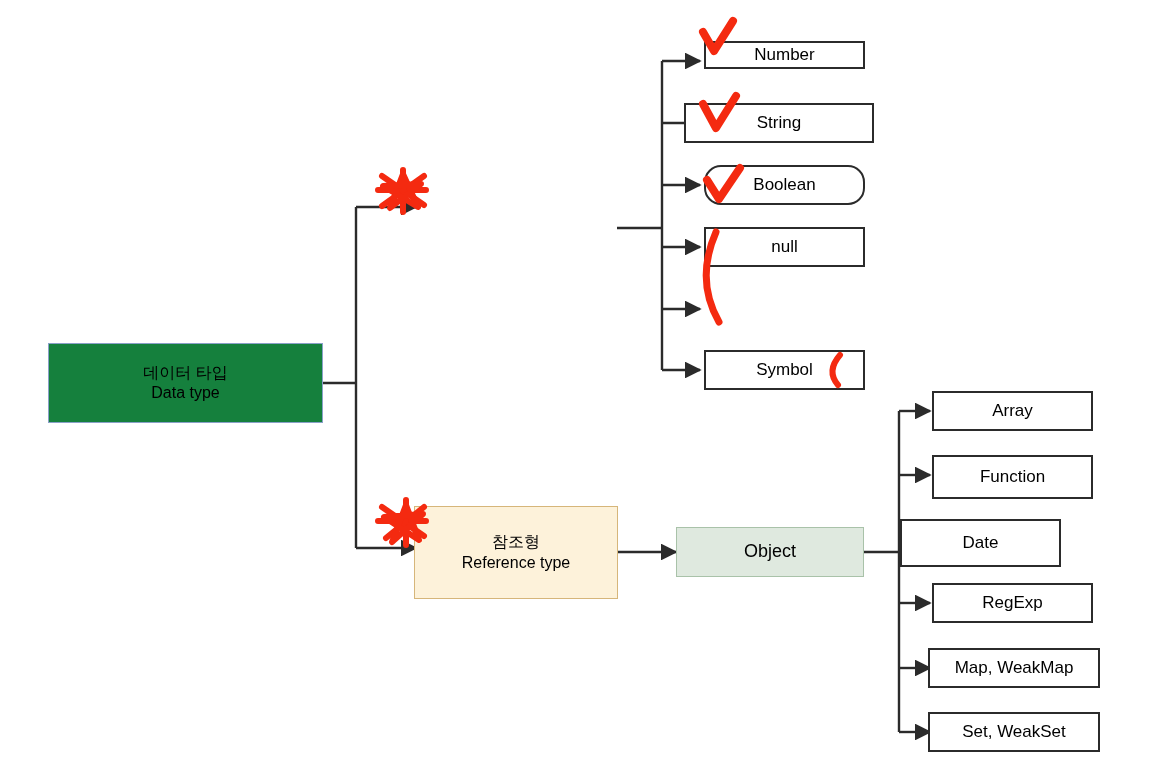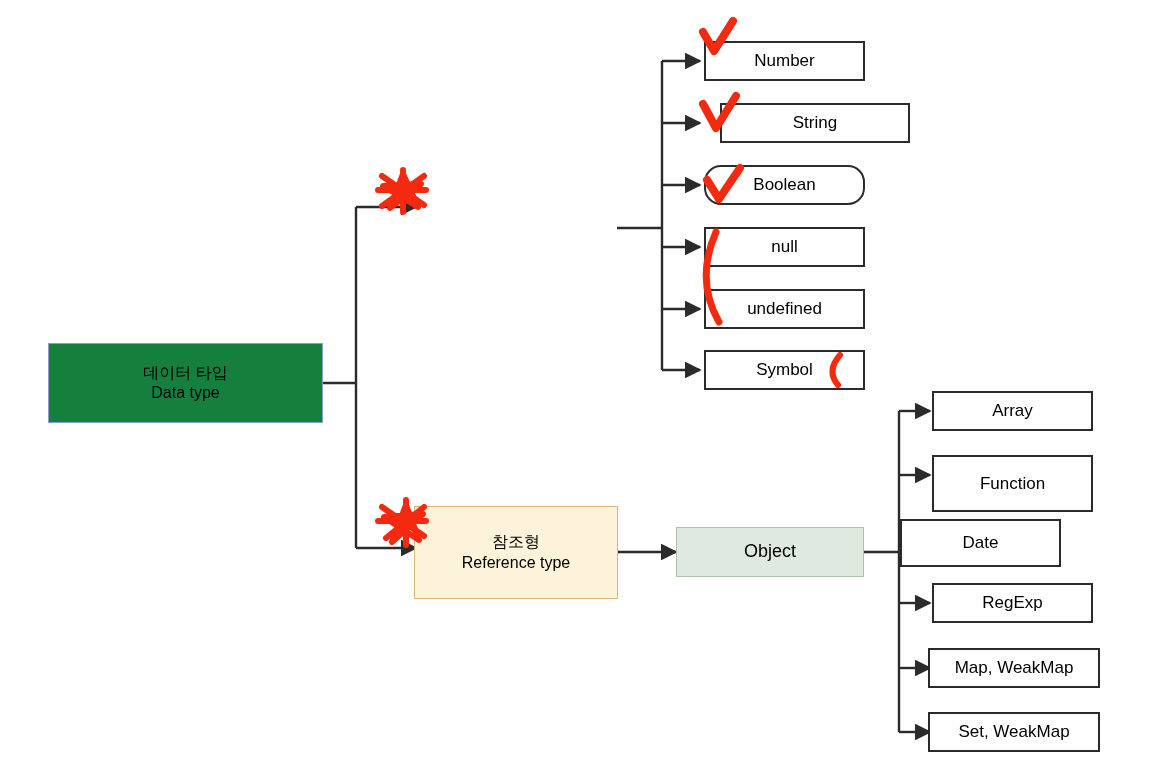--- a/index.html
+++ b/index.html
@@ -122,56 +122,53 @@
 
   <div class="node category" style="left:414px; top:506px; width:204px; height:93px;">
     <span class="ln">참조형</span>
     <span class="ln">Reference type</span>
   </div>
 
   <div class="node object" style="left:676px; top:527px; width:188px; height:50px;">
     <span class="ln">Object</span>
   </div>
 
-  <div class="node leaf" style="left:704px; top:41px;  width:161px; height:40px;">
+  <div class="node leaf" style="left:704px; top:41px;  width:161px; height:28px;">
     <span class="ln">Number</span>
   </div>
-  <div class="node leaf" style="left:720px; top:103px; width:190px; height:40px;">
+  <div class="node leaf" style="left:684px; top:103px; width:190px; height:40px;">
     <span class="ln">String</span>
   </div>
   <div class="node leaf" style="left:704px; top:165px; width:161px; height:40px;border-radius:17px;">
     <span class="ln">Boolean</span>
   </div>
   <div class="node leaf" style="left:704px; top:227px; width:161px; height:40px;">
     <span class="ln">null</span>
   </div>
-  <div class="node leaf" style="left:704px; top:289px; width:161px; height:40px;">
-    <span class="ln">undefined</span>
-  </div>
   <div class="node leaf" style="left:704px; top:350px; width:161px; height:40px;">
     <span class="ln">Symbol</span>
   </div>
 
   <div class="node leaf" style="left:932px; top:391px; width:161px; height:40px;">
     <span class="ln">Array</span>
   </div>
-  <div class="node leaf" style="left:932px; top:455px; width:161px; height:57px;">
+  <div class="node leaf" style="left:932px; top:455px; width:161px; height:44px;">
     <span class="ln">Function</span>
   </div>
   <div class="node leaf" style="left:900px; top:519px; width:161px; height:48px;justify-content:center;">
     <span class="ln">Date</span>
   </div>
   <div class="node leaf" style="left:932px; top:583px; width:161px; height:40px;">
     <span class="ln">RegExp</span>
   </div>
   <div class="node leaf" style="left:928px; top:648px; width:172px; height:40px;">
     <span class="ln">Map, WeakMap</span>
   </div>
   <div class="node leaf" style="left:928px; top:712px; width:172px; height:40px;">
-    <span class="ln">Set, WeakMap</span>
+    <span class="ln">Set, WeakSet</span>
   </div>
 
   <svg id="annotations" viewBox="0 0 1158 778" width="1158" height="778">
     <g fill="none" stroke="#f42a10" stroke-linecap="round" stroke-linejoin="round">
 
       <g stroke-width="6">
         <path d="M 382 176 L 424 205 M 424 176 L 382 206 M 378 190 L 426 190 M 403 170 L 403 212"></path>
         <path d="M 383 186 L 421 184 L 390 208 L 403 174 L 418 207 Z"></path>
       </g>
 

